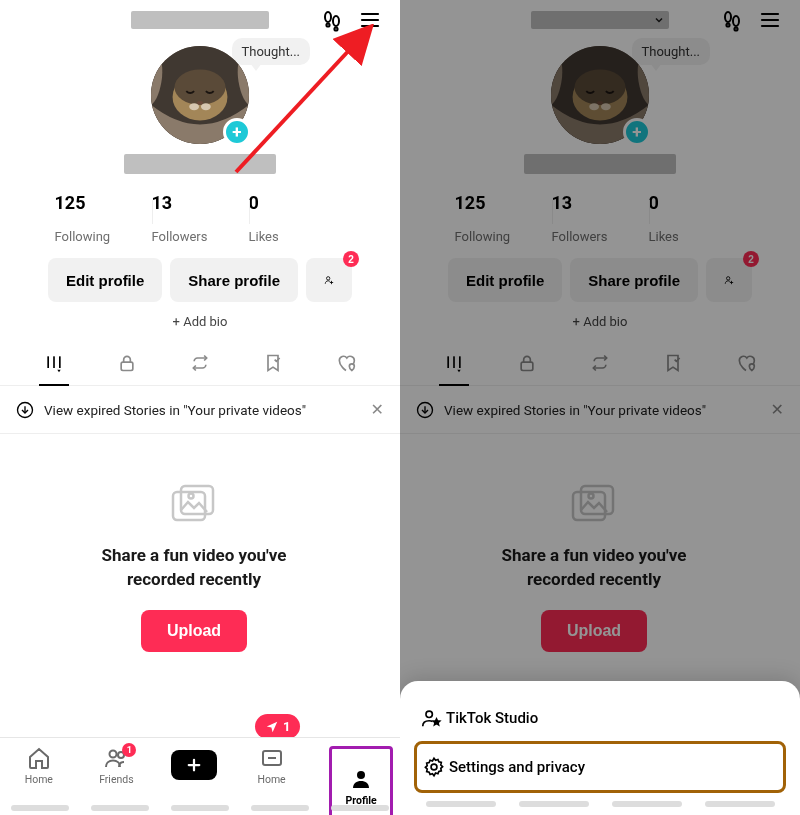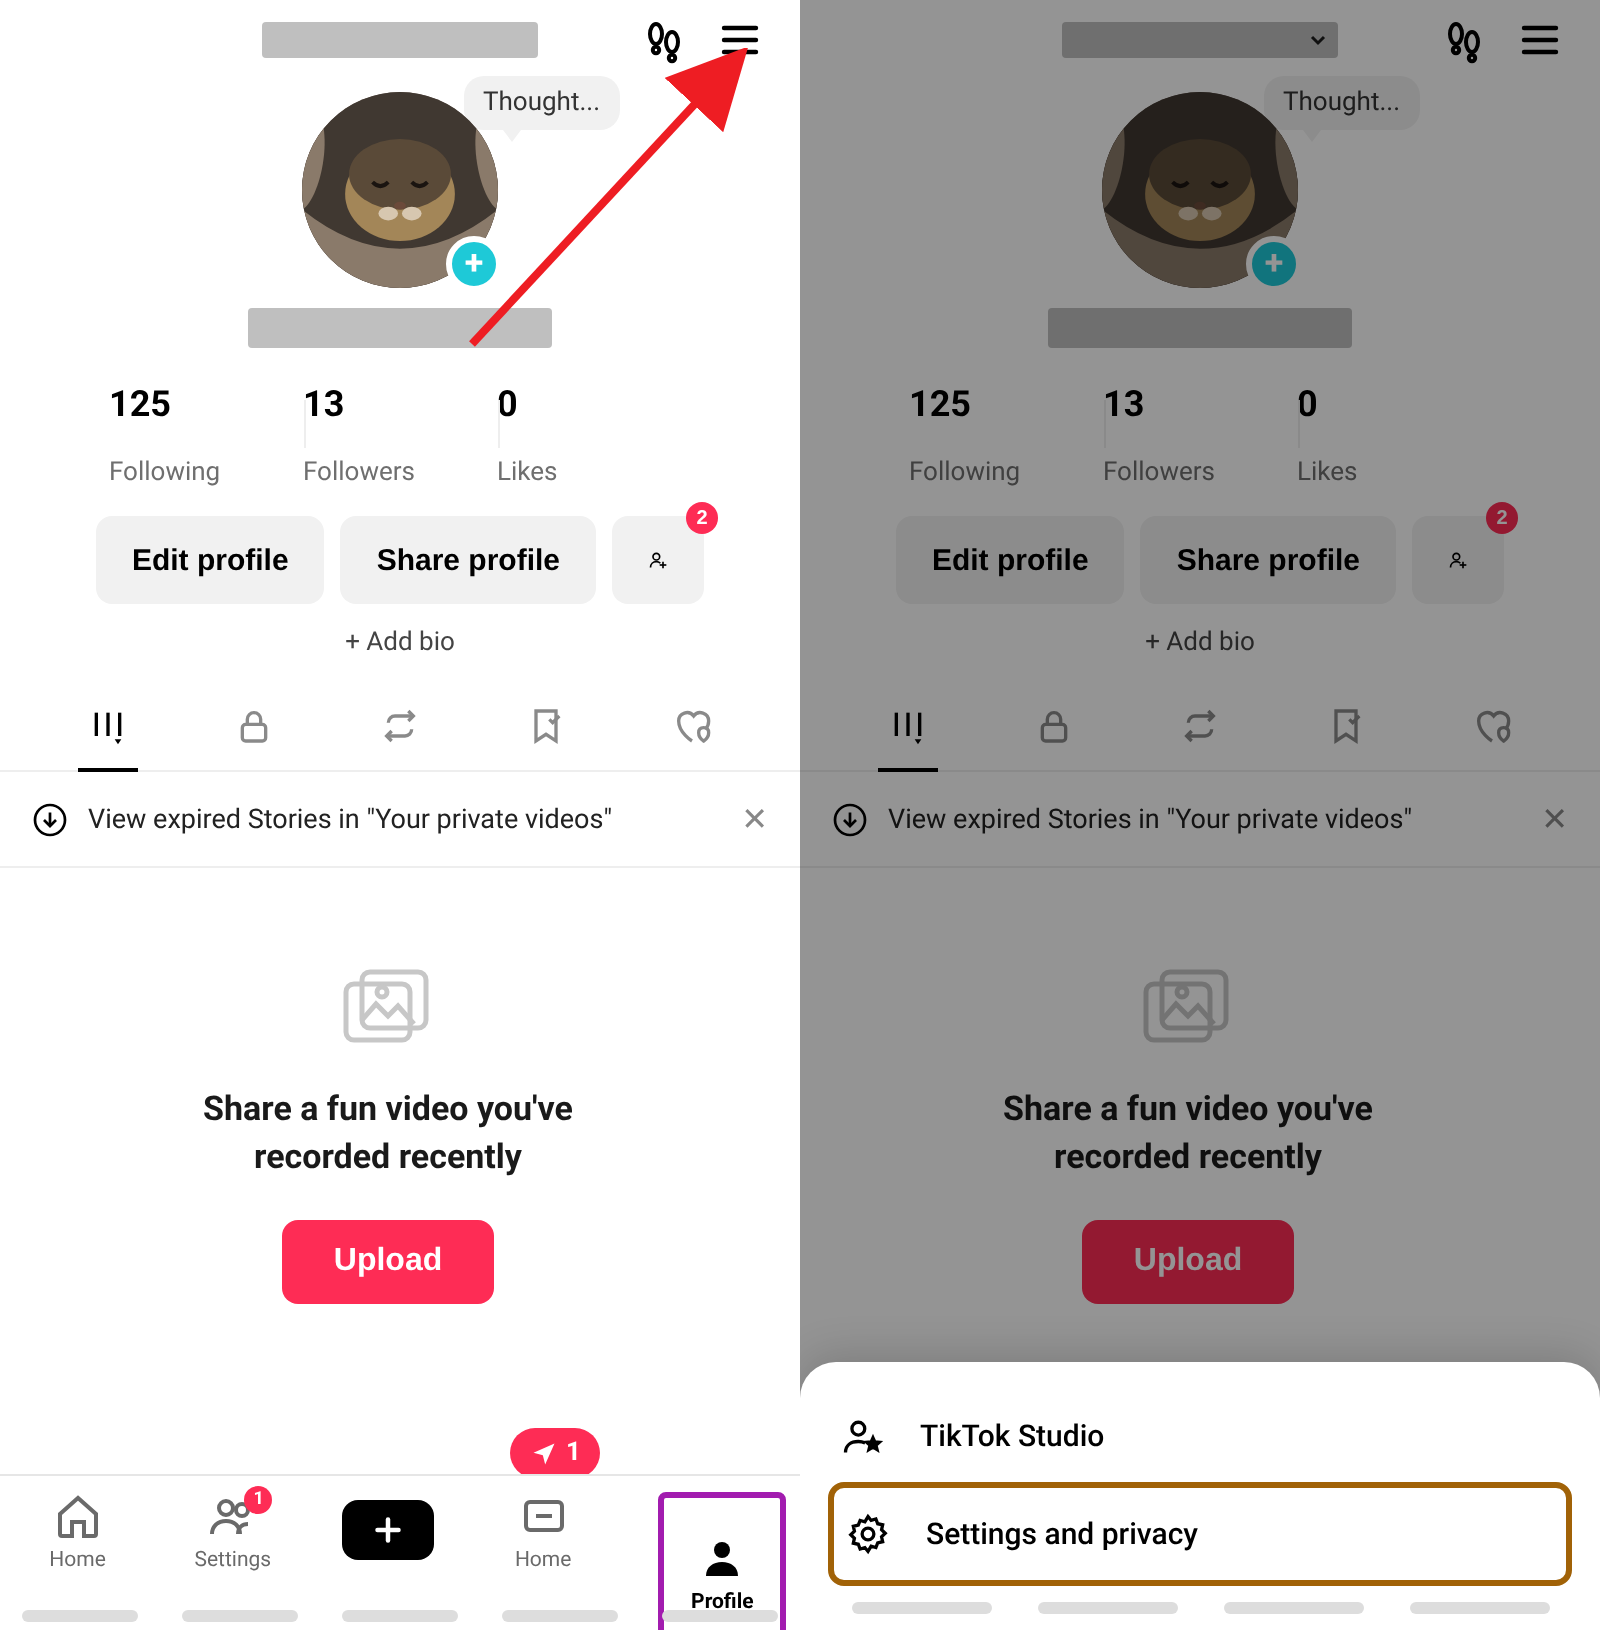--- a/index.html
+++ b/index.html
@@ -2,21 +2,21 @@
 <html><head>
 <meta charset="utf-8">
 <style>
   * { box-sizing: border-box; margin: 0; padding: 0; }
   body { font-family: -apple-system, BlinkMacSystemFont, "Segoe UI", Roboto, Helvetica, Arial, sans-serif; background:#fff; color:#000; }
   .wrap { width:800px; height:815px; display:flex; position:relative; }
   .panel { width:400px; height:815px; position:relative; overflow:hidden; background:#fff; }
   .panel .dimmer { display:none; }
   .panel.dimmed .dimmer { display:block; position:absolute; inset:0; background:rgba(0,0,0,0.42); z-index:50; }
   .sheet { position:absolute; left:0; right:0; bottom:0; background:#fff; border-radius:18px 18px 0 0; z-index:60; padding:14px 14px 2px 14px; box-shadow:0 -4px 20px rgba(0,0,0,0.15);}
-  .sheet .row { display:flex; align-items:center; gap:18px; padding:12px 6px; font-size:15px; font-weight:500; cursor:pointer; border-radius:8px;}
+  .sheet .row { display:flex; align-items:center; gap:4px; padding:12px 6px; font-size:15px; font-weight:500; cursor:pointer; border-radius:8px;}
   .sheet .row svg { width:22px; height:22px; flex:0 0 22px; }
   .sheet .row.hl { border:3px solid #a16207; }
   .sheet .bars { display:flex; justify-content:space-around; padding:8px 0 6px 0;}
   .sheet .bars span { width:70px; height:6px; background:#ddd; border-radius:3px; }
 
   
   .hdr { height:40px; display:flex; align-items:center; justify-content:flex-end; gap:14px; padding:0 18px; position:relative;}
   .hdr .namebar { position:absolute; left:50%; transform:translateX(-50%); width:138px; height:18px; background:#bfbfbf; border-radius:2px; display:flex; align-items:center; justify-content:flex-end; padding-right:4px;}
   .hdr .namebar svg { width:12px; height:12px; opacity:.85;}
   .hdr .ic { width:24px; height:24px; cursor:pointer; }
@@ -233,21 +233,21 @@
           </svg>
       <span>Home</span>
     </div>
     <div class="ni">
       <svg width="24" height="24" viewBox="0 0 24 24" fill="none" stroke="#6a6a6a" stroke-width="2">
             <circle cx="9" cy="8" r="3.5"></circle>
             <circle cx="17" cy="9" r="3"></circle>
             <path d="M2 21c0-4 3-6.5 7-6.5s7 2.5 7 6.5"></path>
             <path d="M15 21c0-3 2-5 5-5"></path>
           </svg>
-      <span>Settings</span>
+      <span>Friends</span>
       <span class="badge">1</span>
     </div>
     <div class="ni" style="justify-content:center;">
       <div class="create">
         <svg width="18" height="18" viewBox="0 0 24 24" fill="none" stroke="#fff" stroke-width="3" stroke-linecap="round">
               <line x1="12" y1="5" x2="12" y2="19"></line>
               <line x1="5" y1="12" x2="19" y2="12"></line>
             </svg>
       </div>
     </div>

